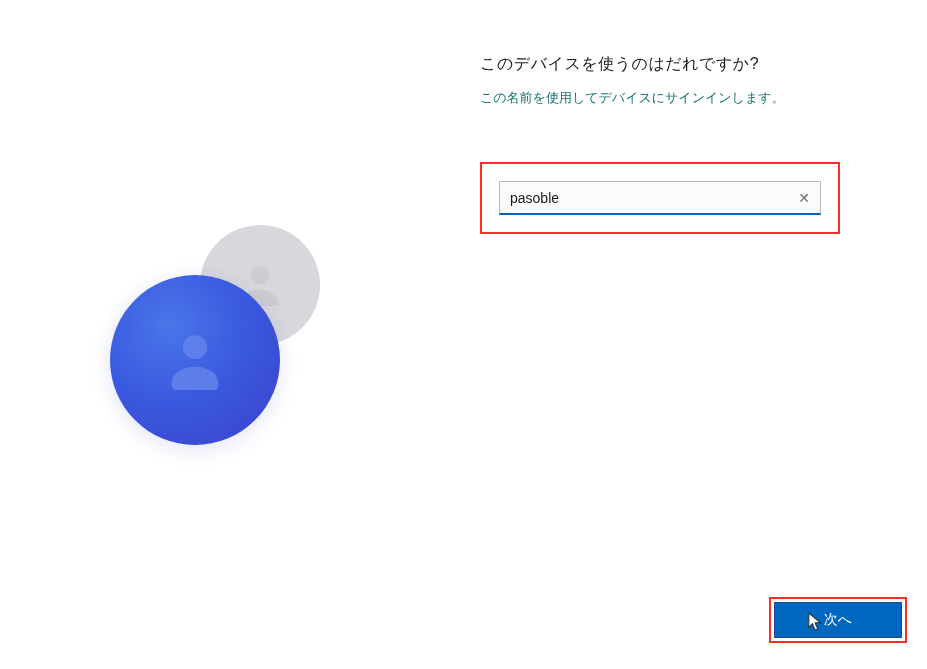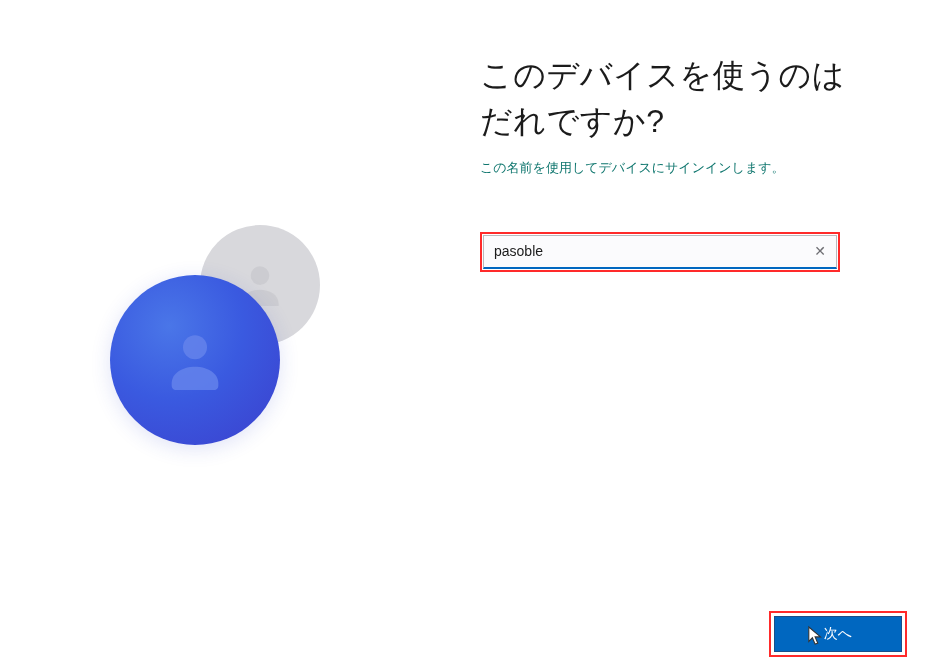--- a/index.html
+++ b/index.html
@@ -66,40 +66,40 @@
       width: 80px;
       height: 80px;
     }
     .right-panel {
       flex: 1;
       padding-top: 52px;
       padding-right: 70px;
       position: relative;
     }
     .heading {
-      font-size: 32px;
+      font-size: 16px;
       font-weight: 400;
       color: #1b1b1b;
       line-height: 1.45;
       margin-bottom: 14px;
       letter-spacing: 0.5px;
     }
     .subheading {
       font-size: 13px;
       color: #0f766e;
       margin-bottom: 55px;
     }
     .input-label {
       font-size: 14px;
       color: #1b1b1b;
       margin-bottom: 6px;
     }
     .input-highlight {
       border: 2px solid #ff2a2a;
-      padding: 1px;
+      padding: 17px;
       display: inline-block;
       width: 360px;
     }
     .input-wrapper {
       position: relative;
       width: 100%;
       border: 1px solid #b9b9bd;
       border-bottom: 2px solid #0067c0;
       background: #fbfbfd;
       display: flex;
@@ -121,21 +121,21 @@
       height: 100%;
       display: flex;
       align-items: center;
       justify-content: center;
       cursor: pointer;
       color: #6e6e73;
       font-size: 14px;
     }
     .footer {
       position: absolute;
-      bottom: 12px;
+      bottom: 26px;
       right: 20px;
     }
     .next-highlight {
       border: 2px solid #ff2a2a;
       padding: 3px;
       display: inline-block;
     }
     .next-btn {
       width: 128px;
       height: 36px;

